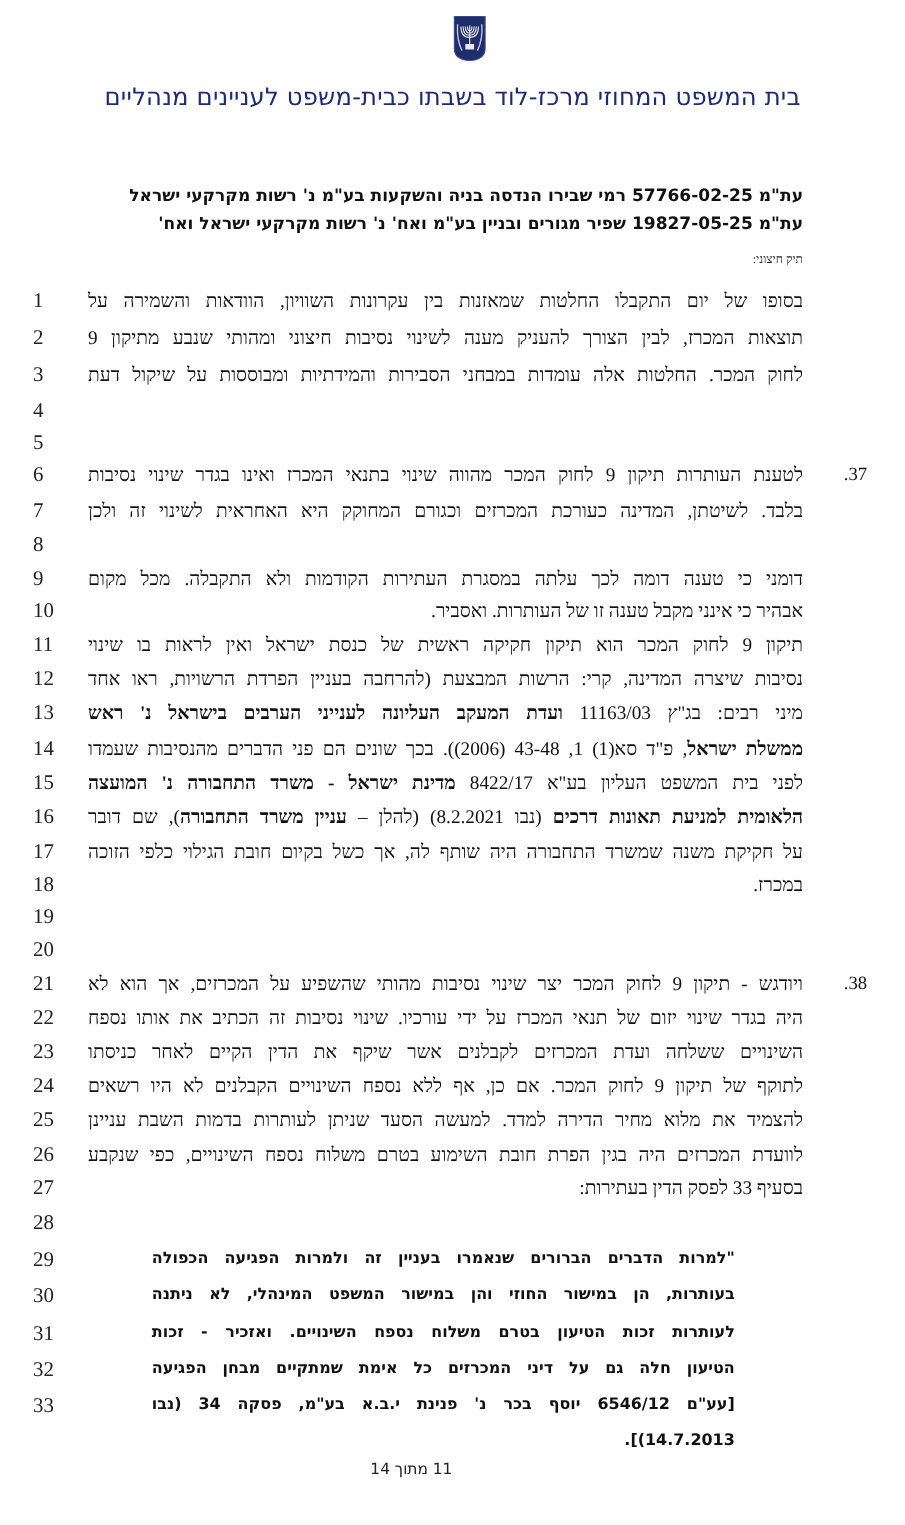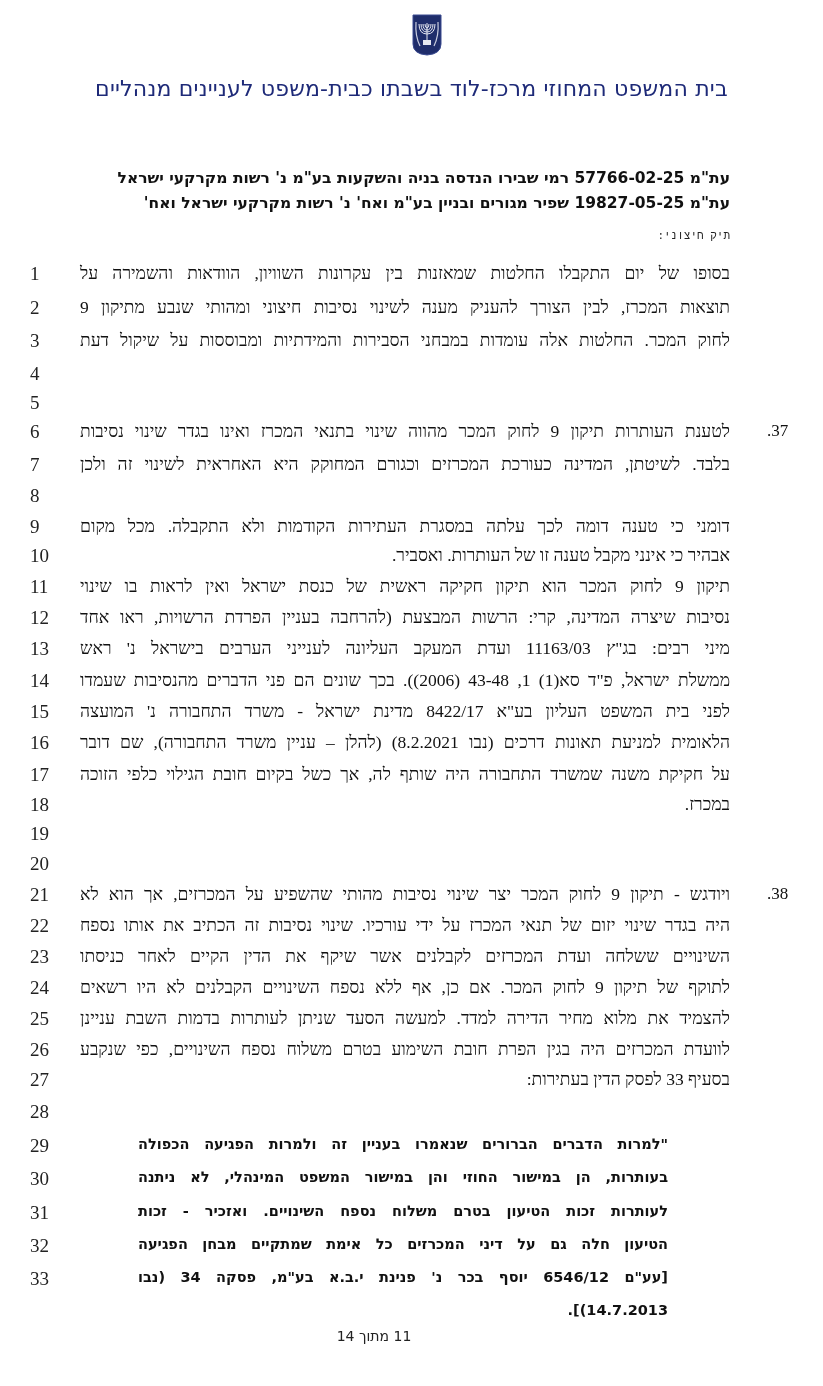--- a/index.html
+++ b/index.html
@@ -1,29 +1,29 @@
 <!DOCTYPE html>
 <html><head>
 <meta charset="utf-8">
 <style>
   html, body { margin: 0; padding: 0; background: #ffffff; }
   body { width: 823px; height: 1386px; position: relative; overflow: hidden; font-family: "Liberation Serif", serif; color: #111; }
   .emblem { position: absolute; left: 412px; top: 14px; width: 30px; height: 42px; }
   .court-title { position: absolute; top: 76px; left: 0; width: 823px; text-align: center; direction: rtl; font-family: "DejaVu Sans", sans-serif; font-size: 22px; color: #1e2a78; letter-spacing: 0.2px; }
   .case-block { position: absolute; top: 166px; right: 93px; width: 700px; direction: rtl; text-align: right; }
   .case-line { font-family: "DejaVu Sans", sans-serif; font-weight: bold; font-size: 15.5px; line-height: 25px; color: #111; }
-  .file-label { position: absolute; top: 230px; right: 93px; direction: rtl; font-family: Liberation Mono, monospace; font-size: 11px; color: #222; }
+  .file-label { position: absolute; top: 230px; right: 93px; direction: rtl; font-family: Liberation Serif, serif; font-size: 11px; color: #222; }
   .line-numbers { position: absolute; left: 30px; top: 0; width: 30px; }
   .ln { position: absolute; left: 0; width: 30px; text-align: left; font-size: 19px; color: #222; }
   .body-text { position: absolute; right: 93px; width: 650px; direction: rtl; text-align: justify; }
   .tl { position: absolute; right: 0; width: 650px; direction: rtl; font-size: 17.5px; color: #111; white-space: nowrap; text-align: justify; text-align-last: justify; }
   .tl.last { text-align-last: right; }
   .para-num { position: absolute; left: 767px; font-size: 17px; color: #111; }
   .quote { font-family: "DejaVu Sans", sans-serif; font-weight: bold; font-size: 14.5px; }
-  .b { font-weight: normal; }
+  .b { font-weight: bold; }
   .footer { position: absolute; top: 1328px; left: 0; width: 748px; text-align: center; direction: rtl; font-family: "DejaVu Sans", sans-serif; font-size: 14px; color: #222; }
 </style>
 </head>
 <body>
 
 <svg class="emblem" viewBox="0 0 30 42">
   <path d="M1 1 H29 V30 Q29 40 15 41 Q1 40 1 30 Z" fill="#1f2d6b" stroke="#3a4a90" stroke-width="1"></path>
   <path d="M4 8 Q3 22 8 32" fill="none" stroke="#c9cde0" stroke-width="1.2"></path>
   <path d="M26 8 Q27 22 22 32" fill="none" stroke="#c9cde0" stroke-width="1.2"></path>
   <g stroke="#e6e8f2" stroke-width="1" fill="none">

